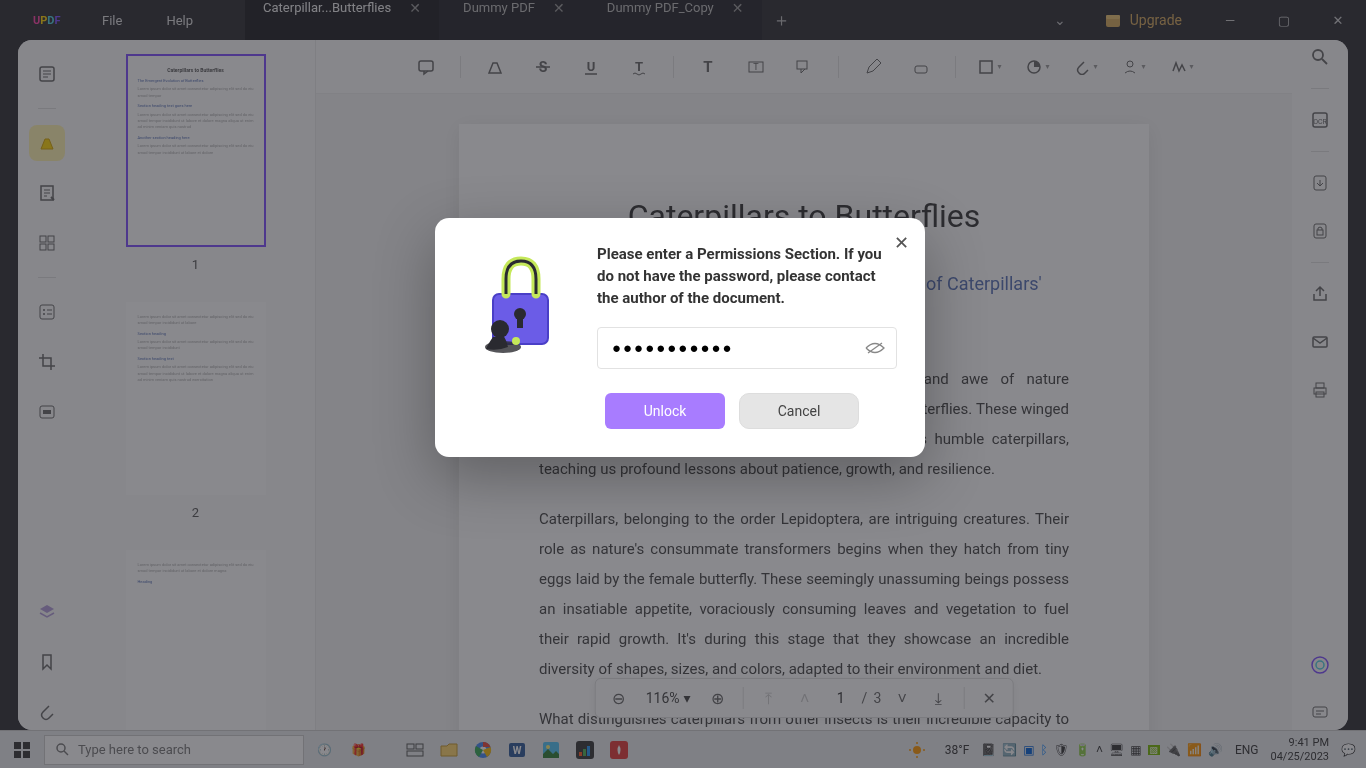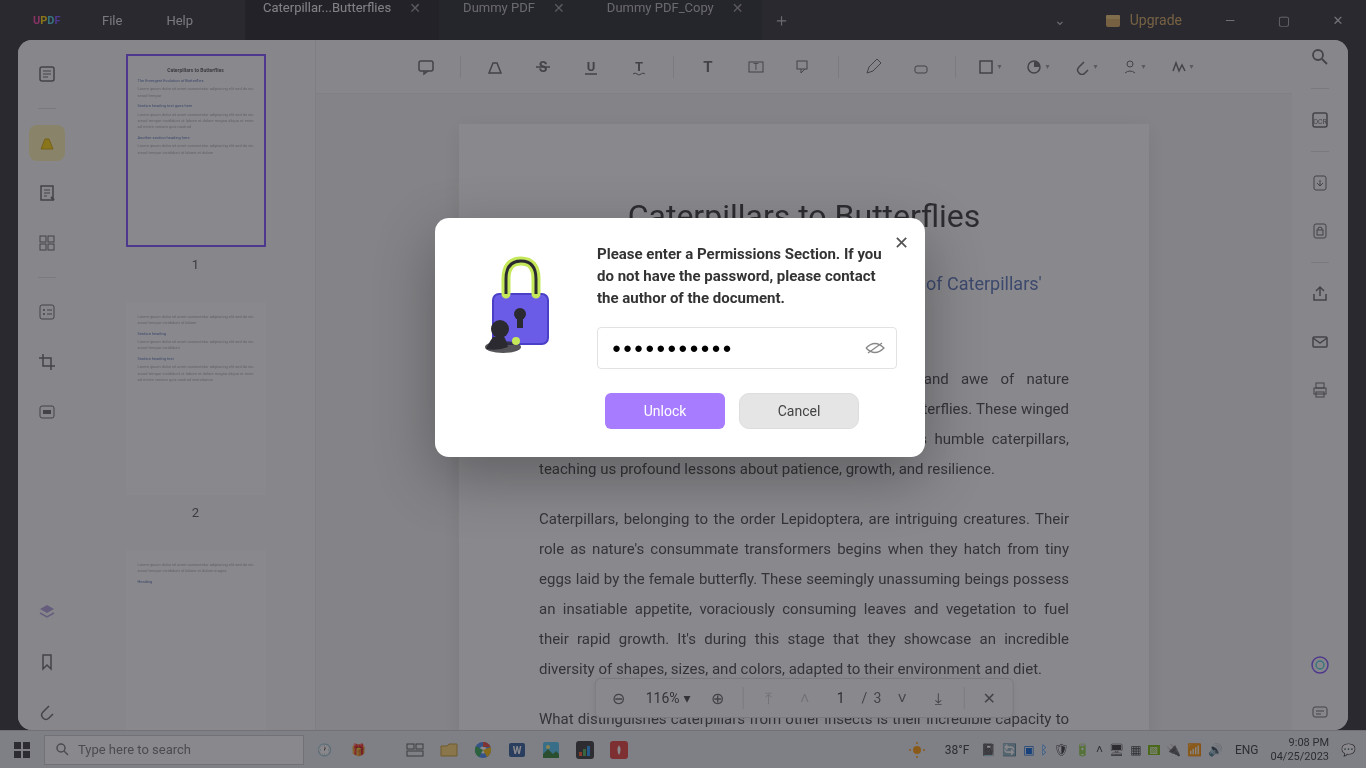--- a/index.html
+++ b/index.html
@@ -544,18 +544,18 @@
       <span>˄</span>
       <span>🖥</span>
       <span>▦</span>
       <span style="background:#76b900;color:#fff;padding:0 2px;font-size:9px;">▧</span>
       <span>🔌</span>
       <span>📶</span>
       <span>🔊</span>
     </div>
     <span>ENG</span>
     <div class="time">
-      <div>9:08 PM</div>
+      <div>9:41 PM</div>
       <div>04/25/2023</div>
     </div>
     <span>💬</span>
   </div>
 </div>
 
 </body></html>

